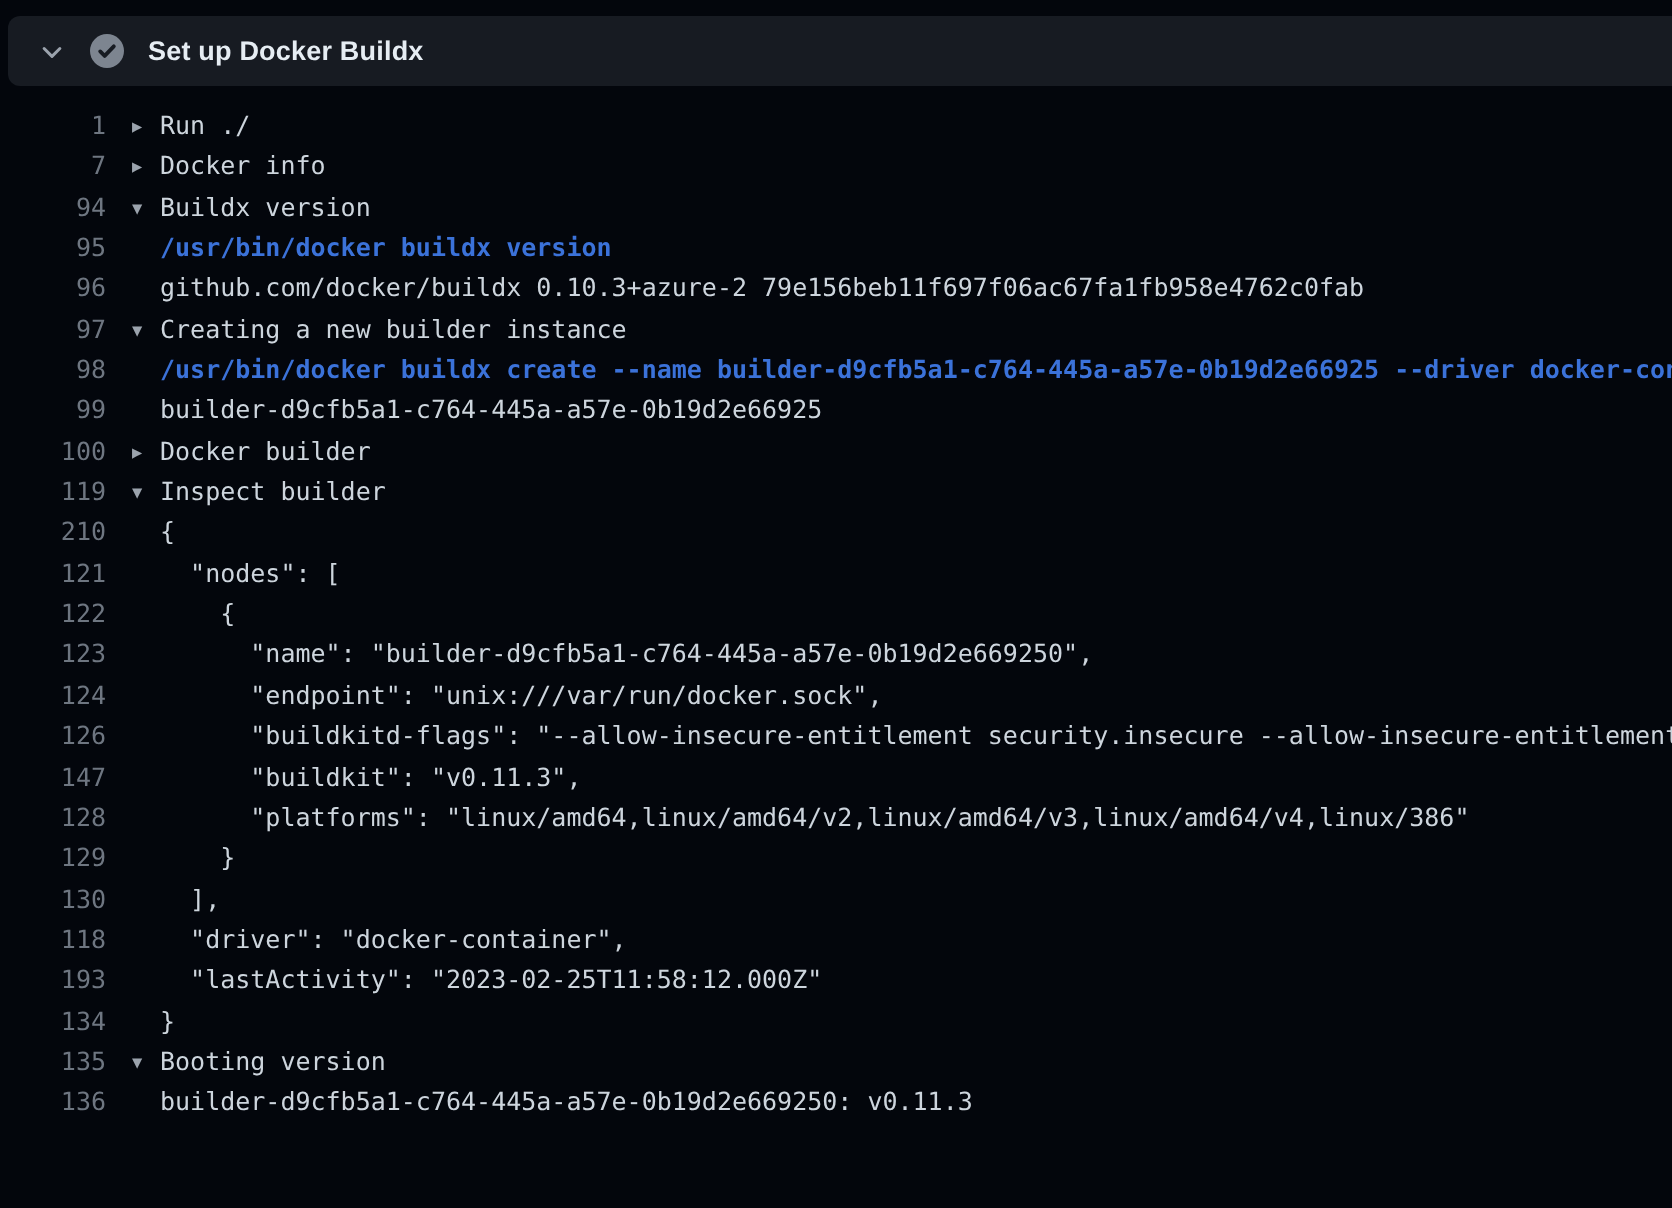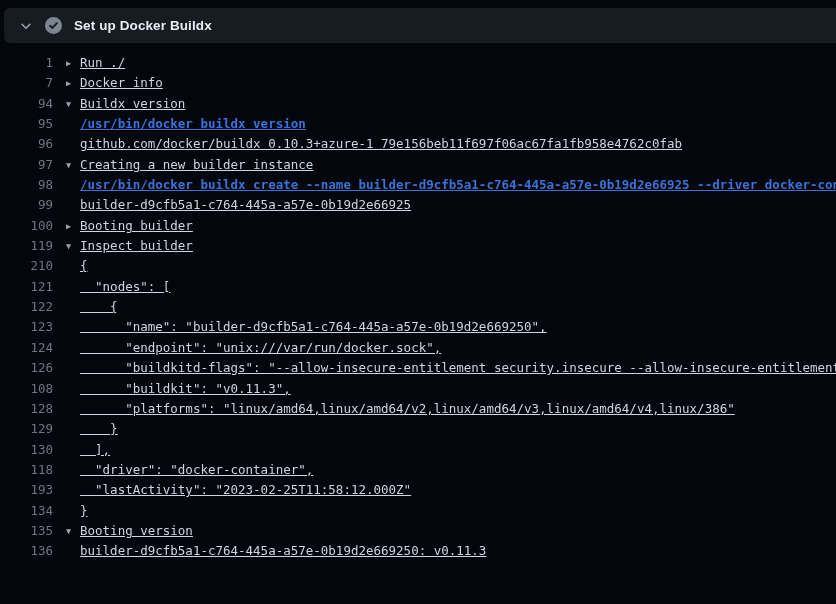--- a/index.html
+++ b/index.html
@@ -77,21 +77,20 @@
     color: var(--num-color, #6e7681);
     cursor: pointer;
     user-select: none;
   }
   .log-content {
     margin-left: 13px;
     padding-left: 14px;
     color: var(--text-color, #cdd5dd);
     overflow: hidden;
     flex: 1;
-    text-decoration: underline;
   }
   .log-row.group .log-content {
     padding-left: 0;
     cursor: pointer;
   }
   .arrow-icon {
     display: inline-block;
     width: 14px;
     font-size: 8.5px;
     color: var(--icon-gray, #9ba3ad);
@@ -120,33 +119,33 @@
       </svg>
     </span>
     <span class="step-title">Set up Docker Buildx</span>
   </div>
 
   <div class="log-area">
       <div class="log-row group"><span class="log-num">1</span><span class="log-content"><span class="arrow-icon">▶</span><span>Run ./</span></span></div>
       <div class="log-row group"><span class="log-num">7</span><span class="log-content"><span class="arrow-icon">▶</span><span>Docker info</span></span></div>
       <div class="log-row group"><span class="log-num">94</span><span class="log-content"><span class="arrow-icon">▼</span><span>Buildx version</span></span></div>
       <div class="log-row command"><span class="log-num">95</span><span class="log-content">/usr/bin/docker buildx version</span></div>
-      <div class="log-row output"><span class="log-num">96</span><span class="log-content">github.com/docker/buildx 0.10.3+azure-1 79e156beb11f697f06ac67fa1fb958e4762c0fab</span></div>
+      <div class="log-row output"><span class="log-num">96</span><span class="log-content">github.com/docker/buildx 0.10.3+azure-2 79e156beb11f697f06ac67fa1fb958e4762c0fab</span></div>
       <div class="log-row group"><span class="log-num">97</span><span class="log-content"><span class="arrow-icon">▼</span><span>Creating a new builder instance</span></span></div>
       <div class="log-row command"><span class="log-num">98</span><span class="log-content">/usr/bin/docker buildx create --name builder-d9cfb5a1-c764-445a-a57e-0b19d2e66925 --driver docker-container</span></div>
       <div class="log-row output"><span class="log-num">99</span><span class="log-content">builder-d9cfb5a1-c764-445a-a57e-0b19d2e66925</span></div>
-      <div class="log-row group"><span class="log-num">100</span><span class="log-content"><span class="arrow-icon">▶</span><span>Booting builder</span></span></div>
+      <div class="log-row group"><span class="log-num">100</span><span class="log-content"><span class="arrow-icon">▶</span><span>Docker builder</span></span></div>
       <div class="log-row group"><span class="log-num">119</span><span class="log-content"><span class="arrow-icon">▼</span><span>Inspect builder</span></span></div>
       <div class="log-row output"><span class="log-num">210</span><span class="log-content">{</span></div>
       <div class="log-row output"><span class="log-num">121</span><span class="log-content">  "nodes": [</span></div>
       <div class="log-row output"><span class="log-num">122</span><span class="log-content">    {</span></div>
       <div class="log-row output"><span class="log-num">123</span><span class="log-content">      "name": "builder-d9cfb5a1-c764-445a-a57e-0b19d2e669250",</span></div>
       <div class="log-row output"><span class="log-num">124</span><span class="log-content">      "endpoint": "unix:///var/run/docker.sock",</span></div>
       <div class="log-row output"><span class="log-num">126</span><span class="log-content">      "buildkitd-flags": "--allow-insecure-entitlement security.insecure --allow-insecure-entitlement network</span></div>
-      <div class="log-row output"><span class="log-num">108</span><span class="log-content">      "buildkit": "v0.11.3",</span></div>
+      <div class="log-row output"><span class="log-num">147</span><span class="log-content">      "buildkit": "v0.11.3",</span></div>
       <div class="log-row output"><span class="log-num">128</span><span class="log-content">      "platforms": "linux/amd64,linux/amd64/v2,linux/amd64/v3,linux/amd64/v4,linux/386"</span></div>
       <div class="log-row output"><span class="log-num">129</span><span class="log-content">    }</span></div>
       <div class="log-row output"><span class="log-num">130</span><span class="log-content">  ],</span></div>
       <div class="log-row output"><span class="log-num">118</span><span class="log-content">  "driver": "docker-container",</span></div>
       <div class="log-row output"><span class="log-num">193</span><span class="log-content">  "lastActivity": "2023-02-25T11:58:12.000Z"</span></div>
       <div class="log-row output"><span class="log-num">134</span><span class="log-content">}</span></div>
       <div class="log-row group"><span class="log-num">135</span><span class="log-content"><span class="arrow-icon">▼</span><span>Booting version</span></span></div>
       <div class="log-row output"><span class="log-num">136</span><span class="log-content">builder-d9cfb5a1-c764-445a-a57e-0b19d2e669250: v0.11.3</span></div>
     </div>
 

